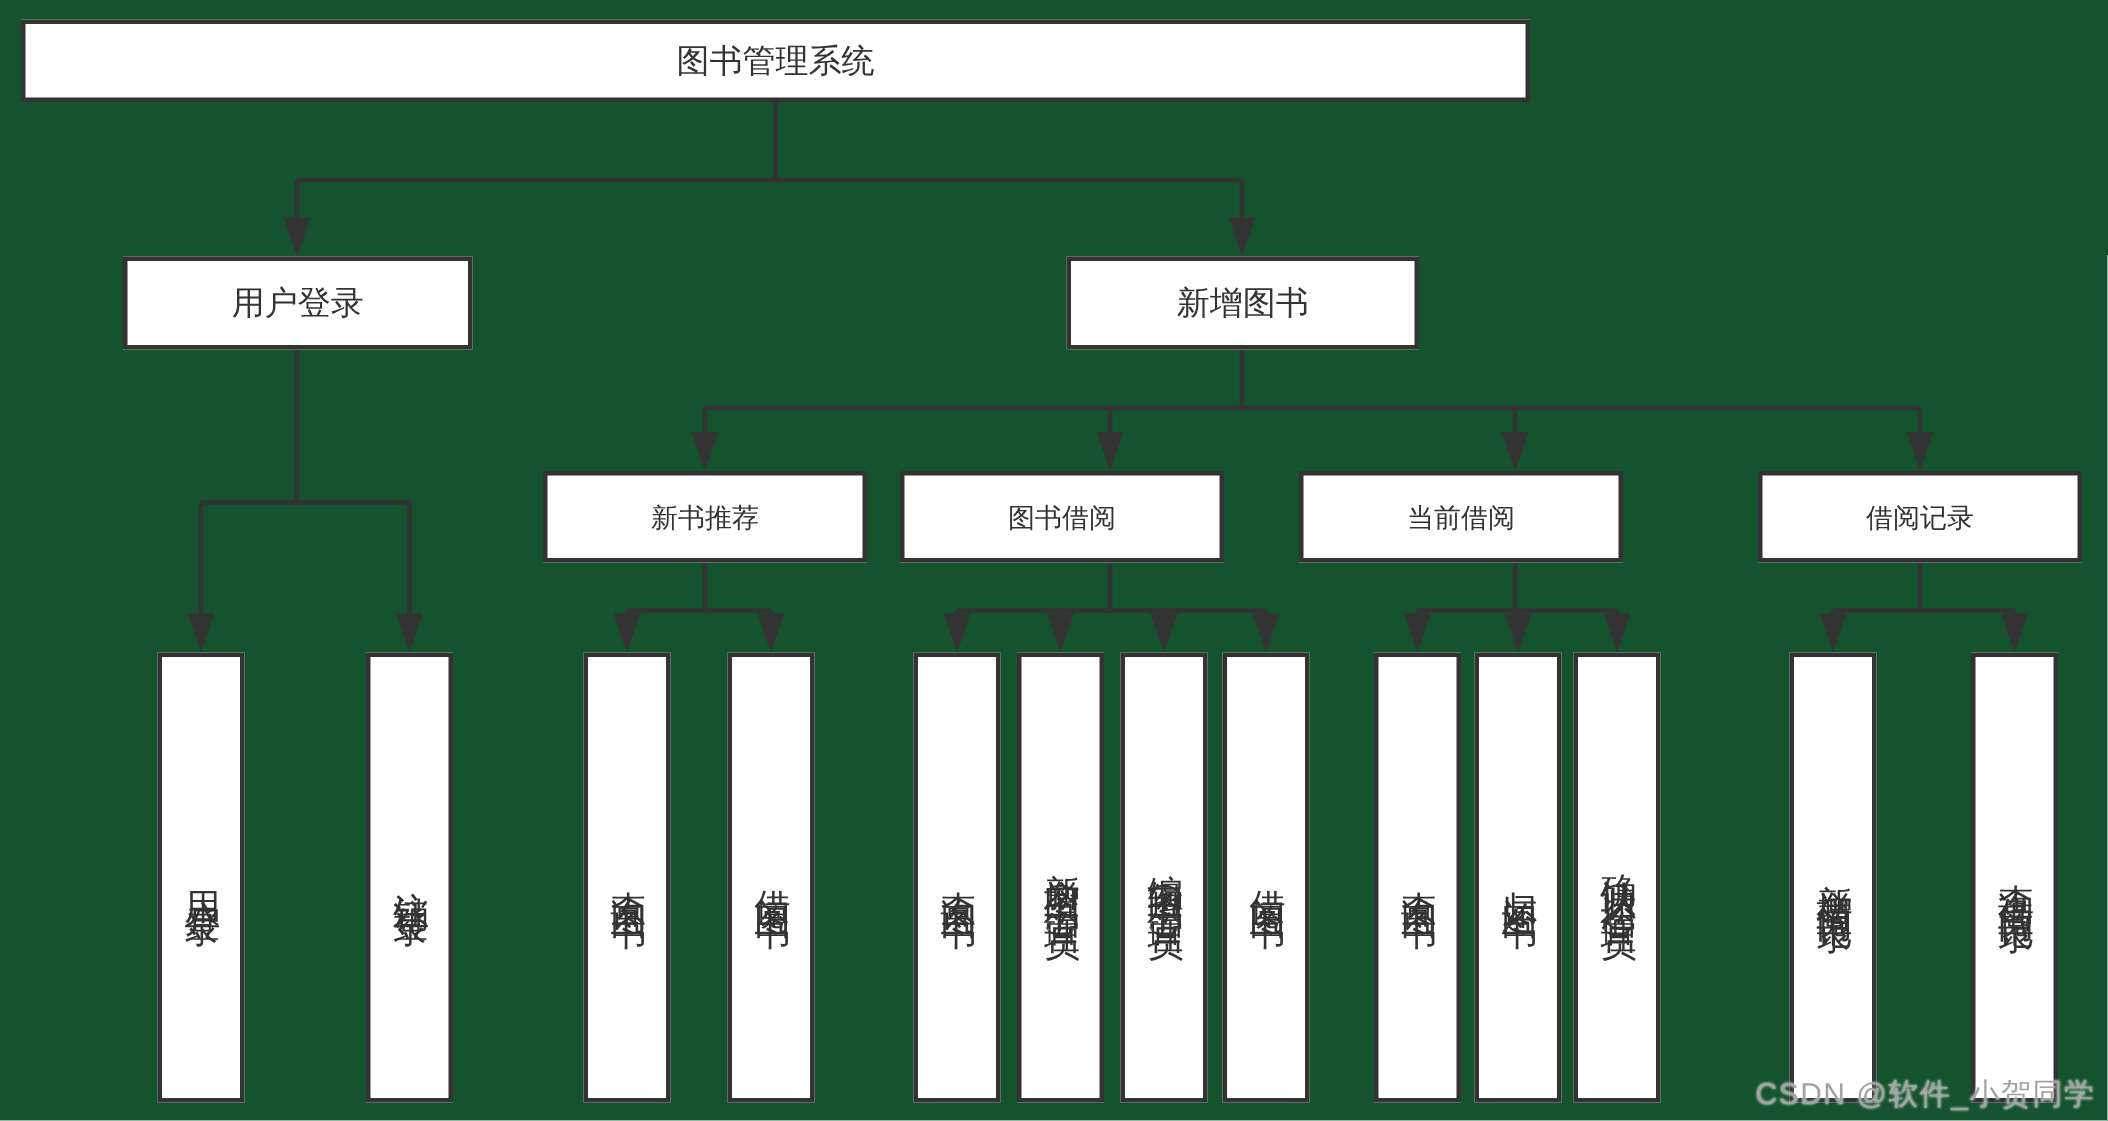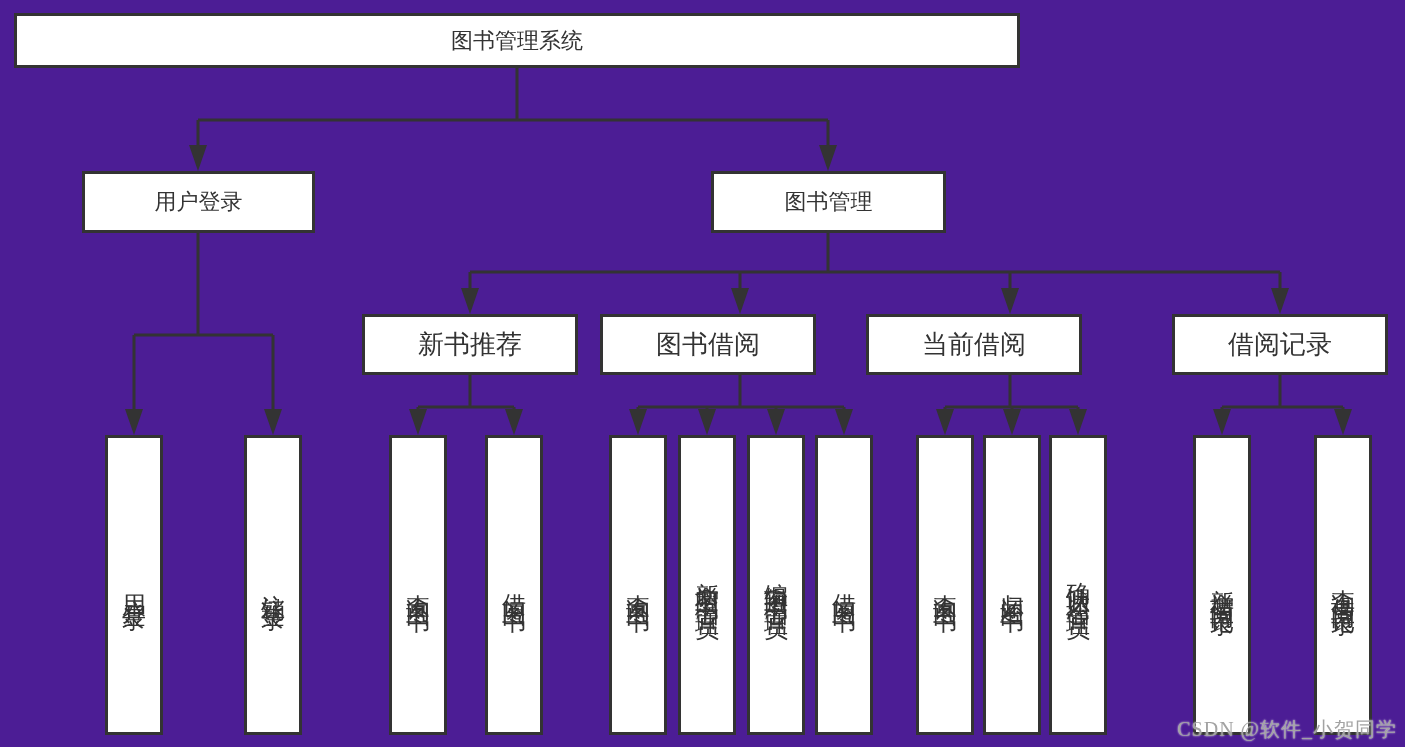--- a/index.html
+++ b/index.html
@@ -1,21 +1,21 @@
 <!DOCTYPE html>
 <html><head>
 <meta charset="utf-8">
 <style>
   html, body { margin: 0; padding: 0; background: #ffffff; }
   .stage {
     position: relative;
     width: 1405px;
     height: 747px;
-    background: #4c1d95;
-    font-family: Liberation Serif, serif;
+    background: #14532d;
+    font-family: Liberation Sans, sans-serif;
     color: #333333;
     overflow: hidden;
   }
   .wires {
     position: absolute;
     left: 0; top: 0;
     width: 1405px; height: 747px;
     pointer-events: none;
   }
   .node {
@@ -23,21 +23,21 @@
     background: #ffffff;
     border: 3px solid #333333;
     box-sizing: border-box;
     display: flex;
     align-items: center;
     justify-content: center;
     text-align: center;
   }
   .root-box   { left: 14px;  top: 13px;  width: 1006px; height: 55px; font-size: 22px; }
   .l2-box     { top: 171px;  height: 62px; font-size: 22px; }
-  .l3-box     { top: 314px;  height: 61px; font-size: 26px; }
+  .l3-box     { top: 314px;  height: 61px; font-size: 18px; }
   .leaf-box   { top: 435px;  width: 58px; height: 300px; }
   .leaf-box .vtext {
     writing-mode: vertical-rl;
     text-orientation: upright;
     font-size: 24px;
     letter-spacing: 5px;
     line-height: 1;
     white-space: nowrap;
   }
   .watermark {
@@ -100,21 +100,21 @@
   </svg>
 
   <div class="node root-box">
     <span>图书管理系统</span>
   </div>
 
   <div class="node l2-box" style="left:82px; width:233px;">
     <span>用户登录</span>
   </div>
   <div class="node l2-box" style="left:711px; width:235px;">
-    <span>图书管理</span>
+    <span>新增图书</span>
   </div>
 
   <div class="node l3-box" style="left:362px; width:216px;">
     <span>新书推荐</span>
   </div>
   <div class="node l3-box" style="left:600px; width:216px;">
     <span>图书借阅</span>
   </div>
   <div class="node l3-box" style="left:866px; width:216px;">
     <span>当前借阅</span>

